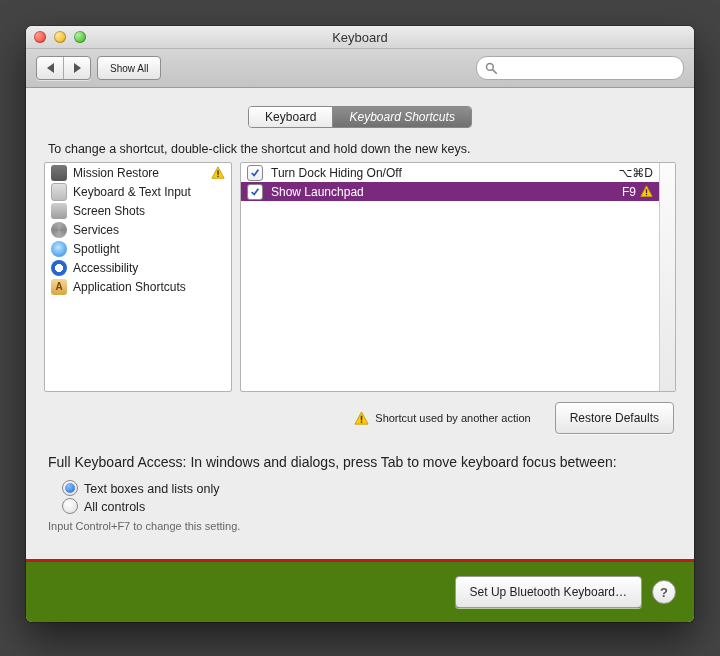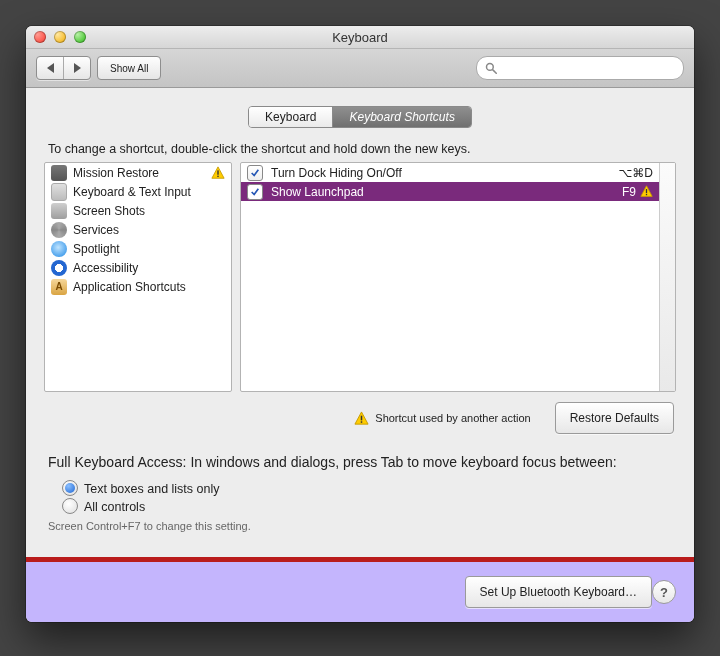--- a/index.html
+++ b/index.html
@@ -237,26 +237,27 @@
   .radio.checked::after {
     content:"";
     position:absolute;left:2px;top:2px;right:2px;bottom:2px;border-radius:50%;
     background:radial-gradient(circle at 35% 30%, #8cc0ff, #1e67d4);
   }
   .hint {
     font-size:11px;color:#666;margin:6px 4px 0 4px;
   }
 
   .footer {
-    border-top:5px solid #b91c1c;
+    border-top:3px solid #b91c1c;
     padding: 14px 18px 14px 18px;
     display:flex;
     align-items:center;
     justify-content:flex-end;
-    background:#c4b5fd;
+    gap:10px;
+    background:#4d7c0f;
   }
   .help {
     width:22px;height:22px;border-radius:50%;
     border:1px solid #9a9a9a;
     background:linear-gradient(#ffffff,#e7e7e7);
     display:flex;align-items:center;justify-content:center;
     font-weight:bold;color:#555;font-size:13px;
   }
 
   
@@ -416,21 +417,21 @@
     <div class="radio-group">
       <div class="radio-row">
         <div class="radio checked"></div>
         <span>Text boxes and lists only</span>
       </div>
       <div class="radio-row">
         <div class="radio"></div>
         <span>All controls</span>
       </div>
     </div>
-    <div class="hint">Screen Control+F7 to change this setting.</div>
+    <div class="hint">Input Control+F7 to change this setting.</div>
 
   </div>
 
   <div class="footer">
     <div class="aqua-btn">Set Up Bluetooth Keyboard…</div>
     <div class="help">?</div>
   </div>
 
 </div>
 

